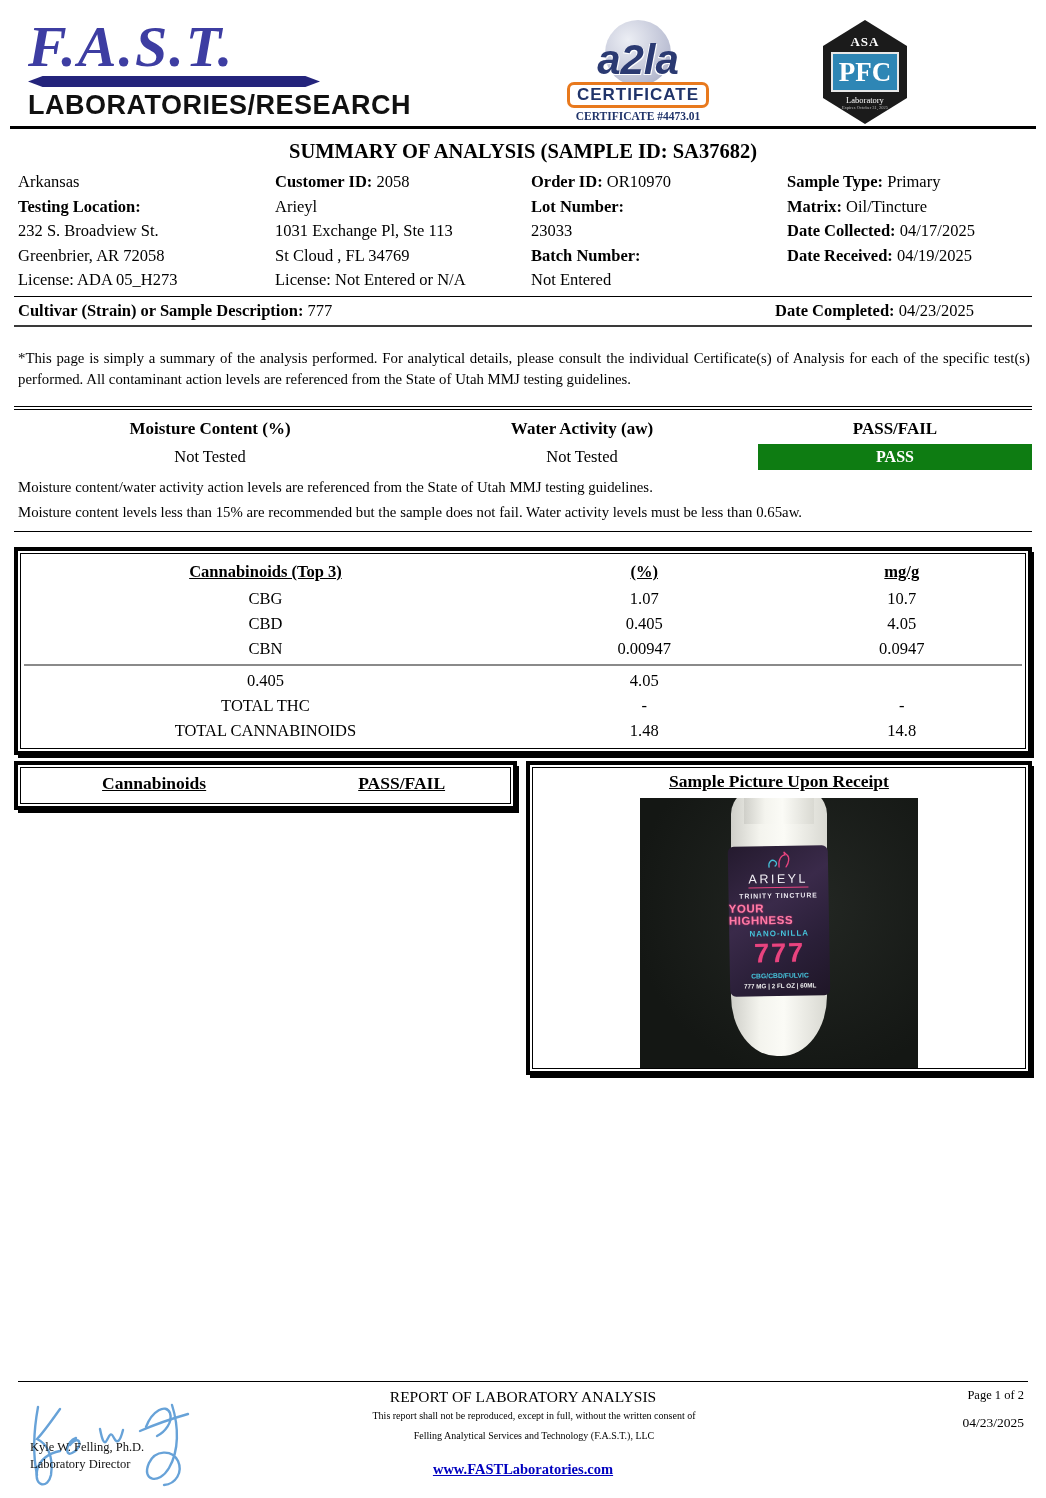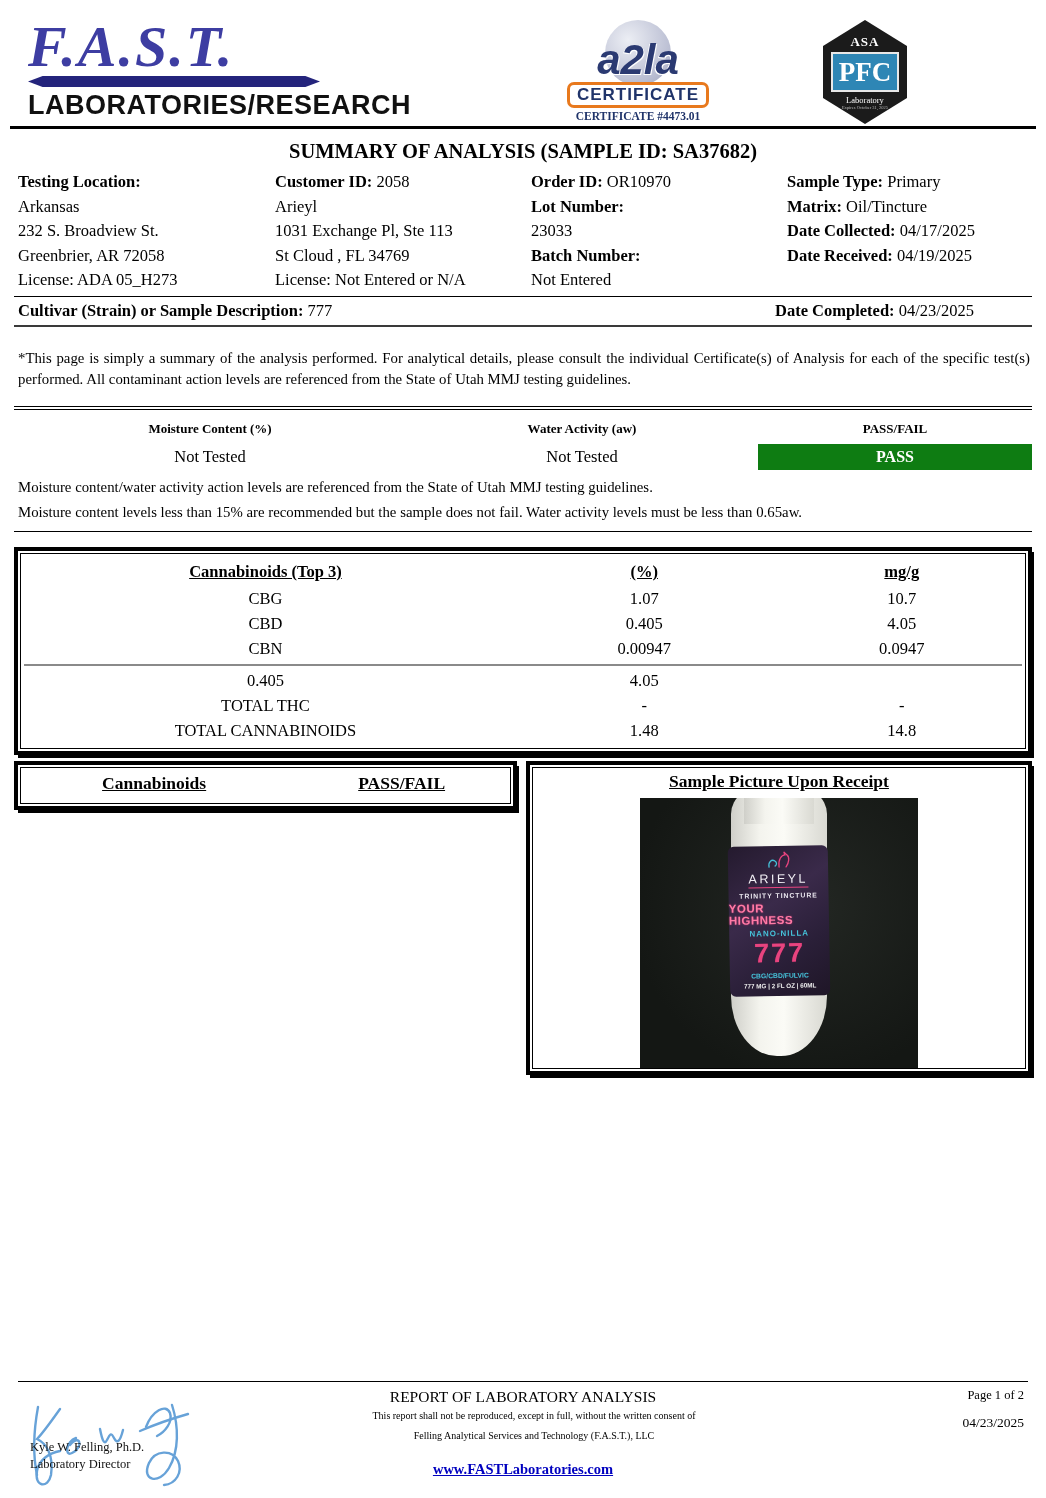--- a/index.html
+++ b/index.html
@@ -46,21 +46,21 @@
   .b{font-weight:bold;}
   .rule1{border-top:1.5px solid #000;margin:3px 14px 0 14px;}
   .cultivar{display:grid;grid-template-columns:757px 1fr;padding:0 0 0 18px;font-size:16.5px;line-height:27px;}
   .rule2{border-top:2.5px solid #3a3a3a;margin:1px 14px 0 14px;}
 
   .disclaimer{padding:0 16px 0 18px;margin-top:21px;font-size:14.8px;line-height:21.5px;text-align:justify;}
   .dbl-line{margin:15px 14px 0 14px;height:4px;border-top:1.5px solid #000;border-bottom:1px solid #000;}
 
   
   .moist{display:grid;grid-template-columns:392px 352px 1fr;padding:0 14px;align-items:center;}
-  .moist-h{text-align:center;font-weight:bold;font-size:13px;line-height:26px;margin-top:6px;}
+  .moist-h{text-align:center;font-weight:bold;font-size:17px;line-height:26px;margin-top:6px;}
   .moist-v{text-align:center;font-size:16.5px;line-height:30px;}
   .pass-badge{background:var(--pass-green);color:#fff;text-align:center;font-weight:bold;
     font-size:16px;line-height:26px;margin:2px 0;}
   .notes{padding:0 18px;margin-top:3px;font-size:14.8px;line-height:25.5px;}
   .rule3{border-top:1.5px solid #000;margin:5px 14px 0 14px;}
 
   
   .box-border{border:4px solid #000;background:#fff;
     box-shadow:3px 4px 0 -1px #000, inset 0 0 0 2px #fff, inset 0 0 0 3px #000;}
   .cann{margin:15px 14px 0 14px;padding:6px 0 8px 0;}
@@ -137,22 +137,22 @@
       <div class="pfc-lab">Laboratory</div>
       <div class="pfc-sub">Expires October 31, 2025</div>
     </div>
   </div>
   <div class="hdr-rule"></div>
 
   <div class="doc-title">SUMMARY OF ANALYSIS (SAMPLE ID: SA37682)</div>
 
   <div class="info">
     <div class="cell">
+      <div><span class="b"></span><span>Arkansas</span></div>
       <div><span class="b">Testing Location:</span><span></span></div>
-      <div><span class="b"></span><span>Arkansas</span></div>
       <div><span class="b"></span><span>232 S. Broadview St.</span></div>
       <div><span class="b"></span><span>Greenbrier, AR 72058</span></div>
       <div><span class="b"></span><span>License: ADA 05_H273</span></div>
     </div>
     <div class="cell">
       <div><span class="b">Customer ID:</span><span> 2058</span></div>
       <div><span class="b"></span><span>Arieyl</span></div>
       <div><span class="b"></span><span>1031 Exchange Pl, Ste 113</span></div>
       <div><span class="b"></span><span>St Cloud , FL 34769</span></div>
       <div><span class="b"></span><span>License: Not Entered or N/A</span></div>

